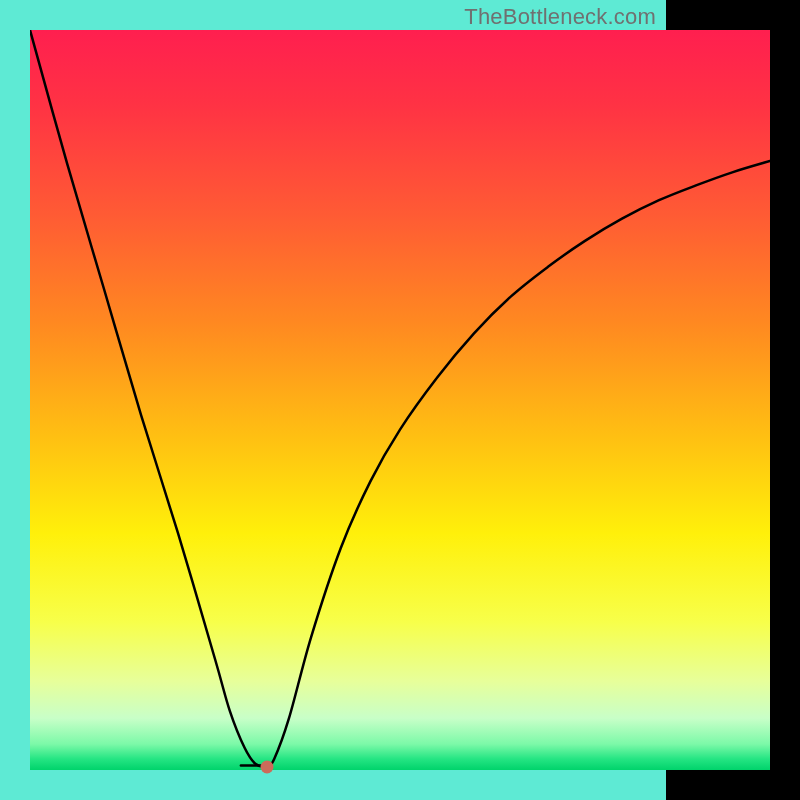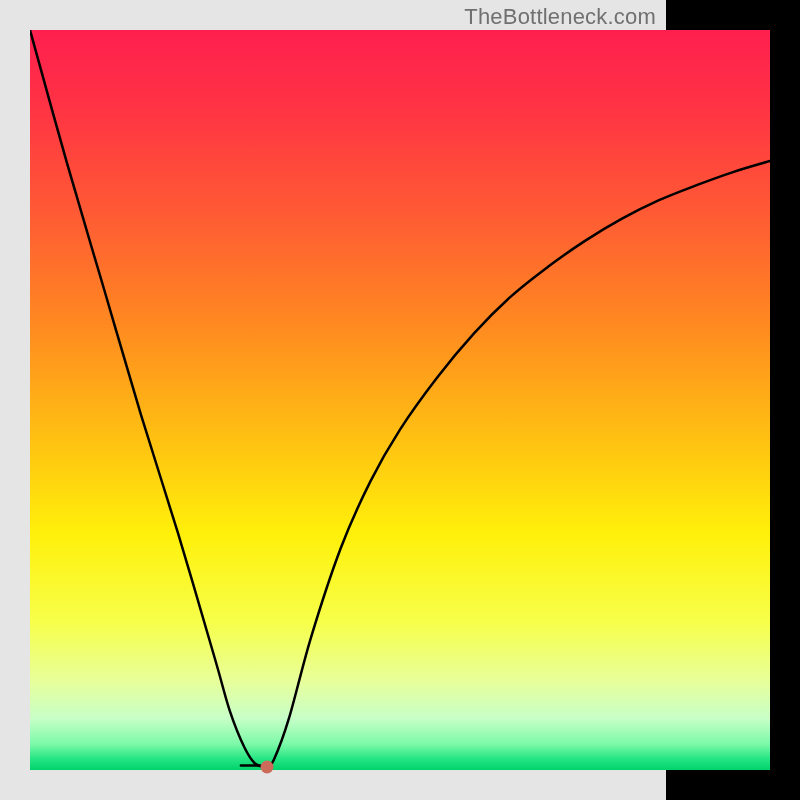--- a/index.html
+++ b/index.html
@@ -8,21 +8,21 @@
     width: 800px;
     height: 800px;
     background: #000;
     font-family: Arial, Helvetica, sans-serif;
     overflow: hidden;
   }
   .frame {
     position: relative;
     width: 666px;
     height: 800px;
-    background: #e5e5e5;
+    background: #5eead4;
   }
   .watermark {
     position: absolute;
     top: 4px;
     right: 10px;
     color: #707070;
     font-size: 22px;
     letter-spacing: 0.2px;
     z-index: 5;
   }

